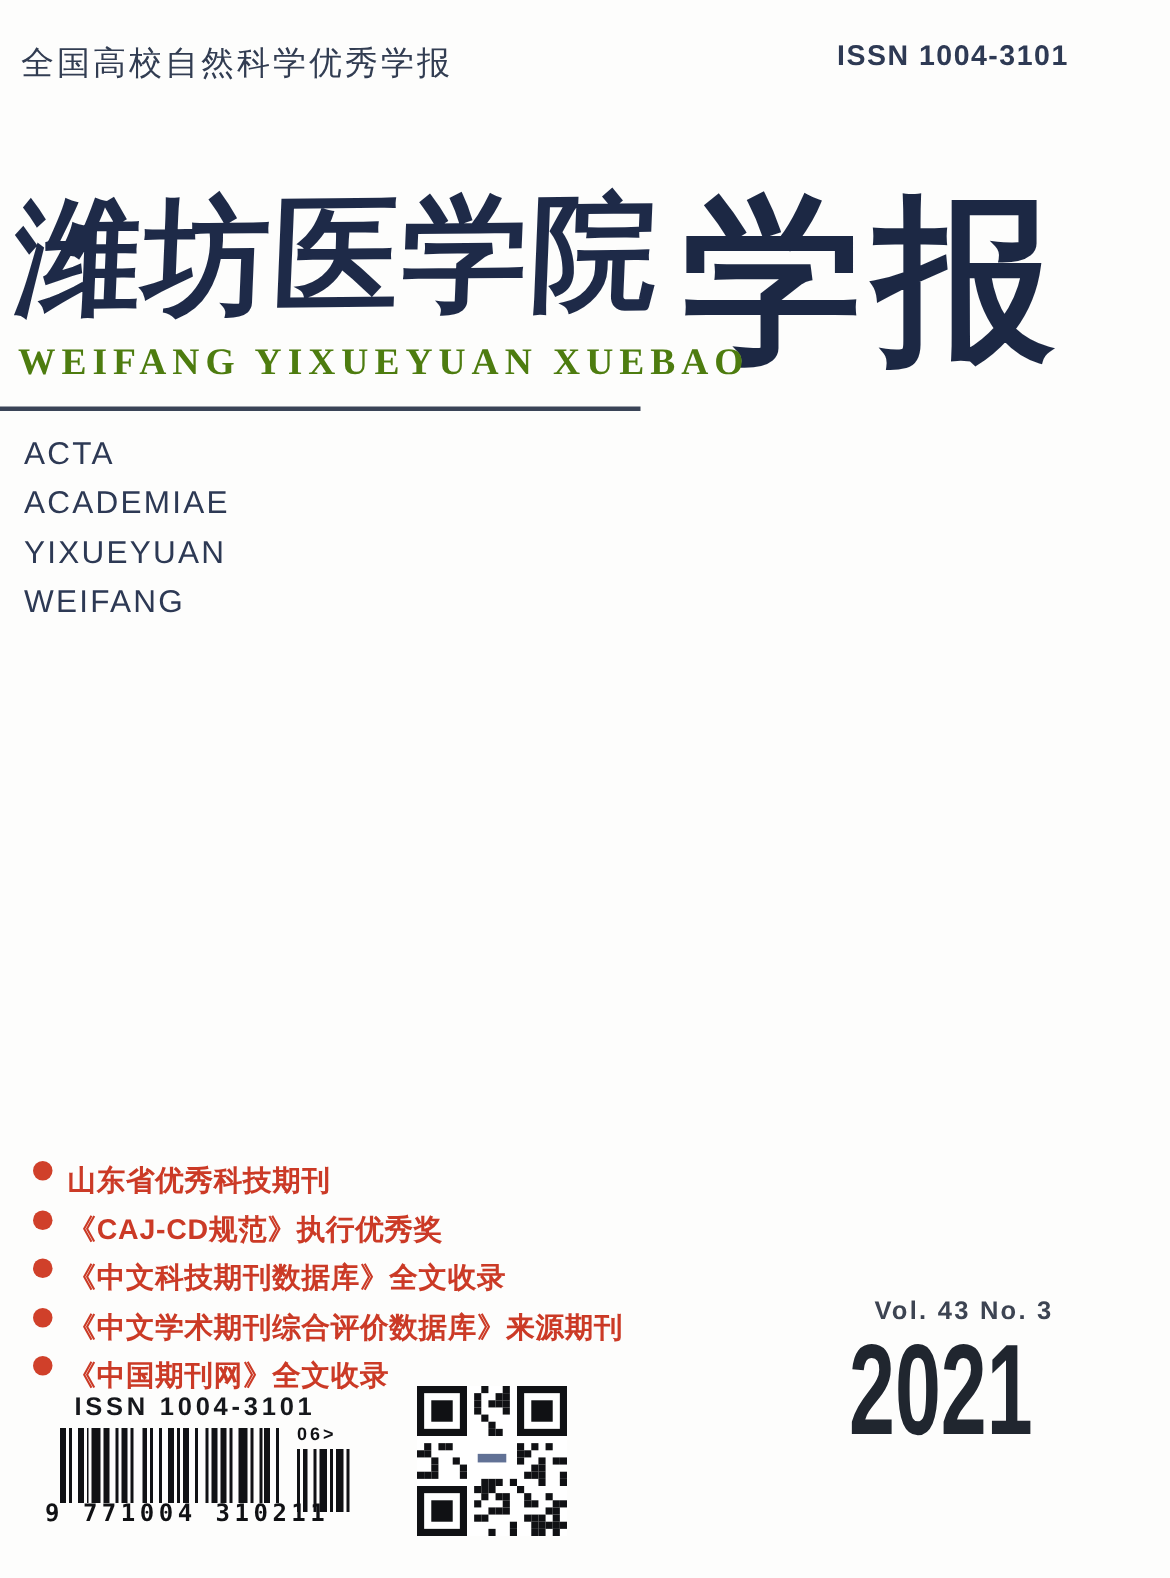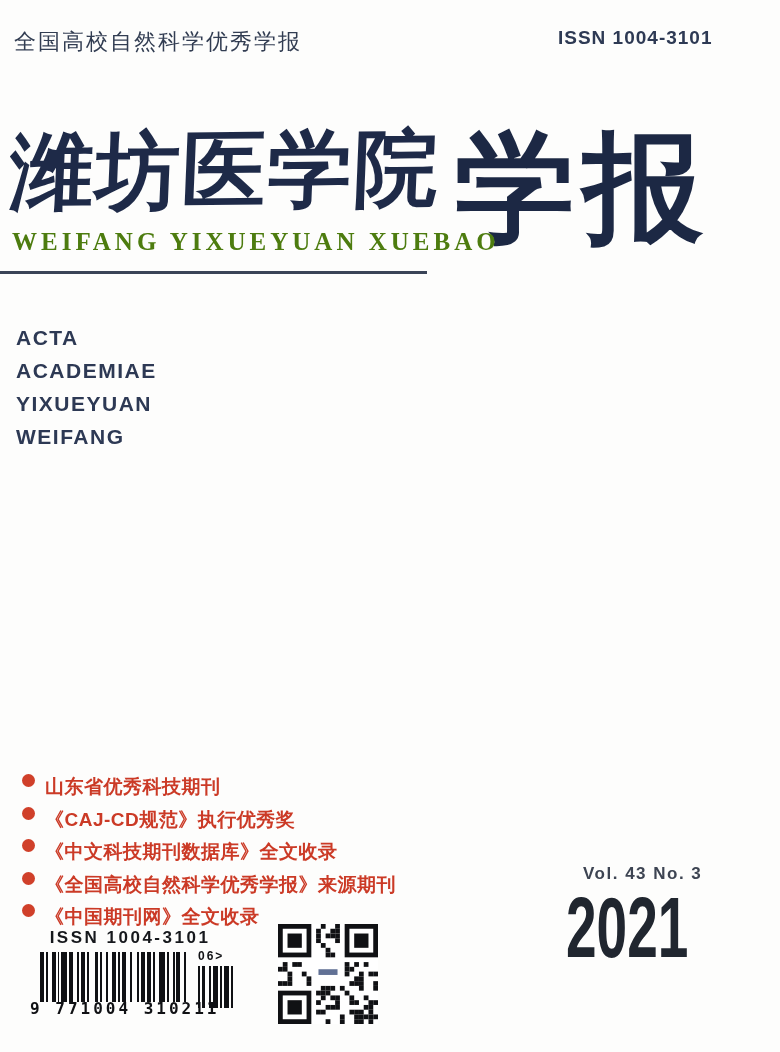--- a/index.html
+++ b/index.html
@@ -42,23 +42,22 @@
     font-family:"Liberation Serif","DejaVu Serif",serif;
     font-size:25px;letter-spacing:4px;color:#4d7c0f;font-weight:600;
     white-space:nowrap;
   }
   .rule{
     position:absolute;left:0;top:271px;width:427px;height:3px;
     background:#3a4457;
   }
   .latin{
     position:absolute;left:16px;top:286px;
-    font-size:21px;letter-spacing:1.5px;color:#2d3954;font-weight:700;
+    font-size:21px;letter-spacing:1.5px;color:#2d3954;font-weight:400;
     line-height:33px;
-    margin-top:35px;
   }
   
   .honors{
     position:absolute;left:22px;top:774px;
     display:flex;flex-direction:column;gap:6.5px;
   }
   .honor-row{display:flex;align-items:flex-start;}
   .bullet{
     width:13px;height:13px;border-radius:50%;
     background:#d0402a;margin-right:10px;flex:0 0 auto;
@@ -141,21 +140,21 @@
     <div class="honor-row">
       <span class="bullet"></span>
       <span class="honor-text">《CAJ-CD规范》执行优秀奖</span>
     </div>
     <div class="honor-row">
       <span class="bullet"></span>
       <span class="honor-text">《中文科技期刊数据库》全文收录</span>
     </div>
     <div class="honor-row">
       <span class="bullet"></span>
-      <span class="honor-text">《全国高校自然科学优秀学报》来源期刊</span>
+      <span class="honor-text">《中文学术期刊综合评价数据库》来源期刊</span>
     </div>
     <div class="honor-row">
       <span class="bullet"></span>
       <span class="honor-text">《中国期刊网》全文收录</span>
     </div>
   </div>
 
   <div class="vol-line">Vol. 43 No. 3</div>
   <div class="year">2021</div>
 

